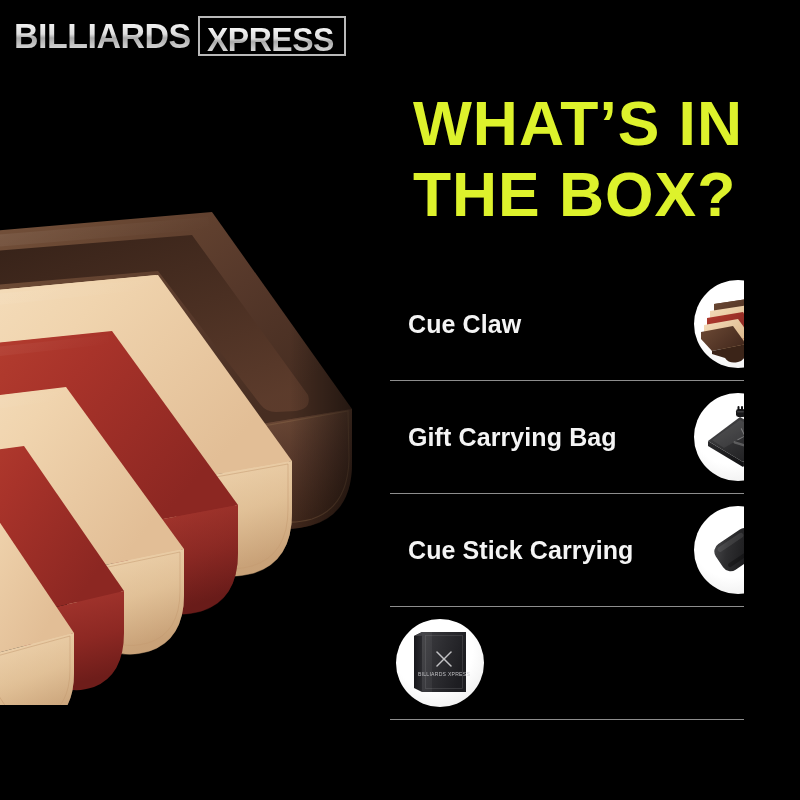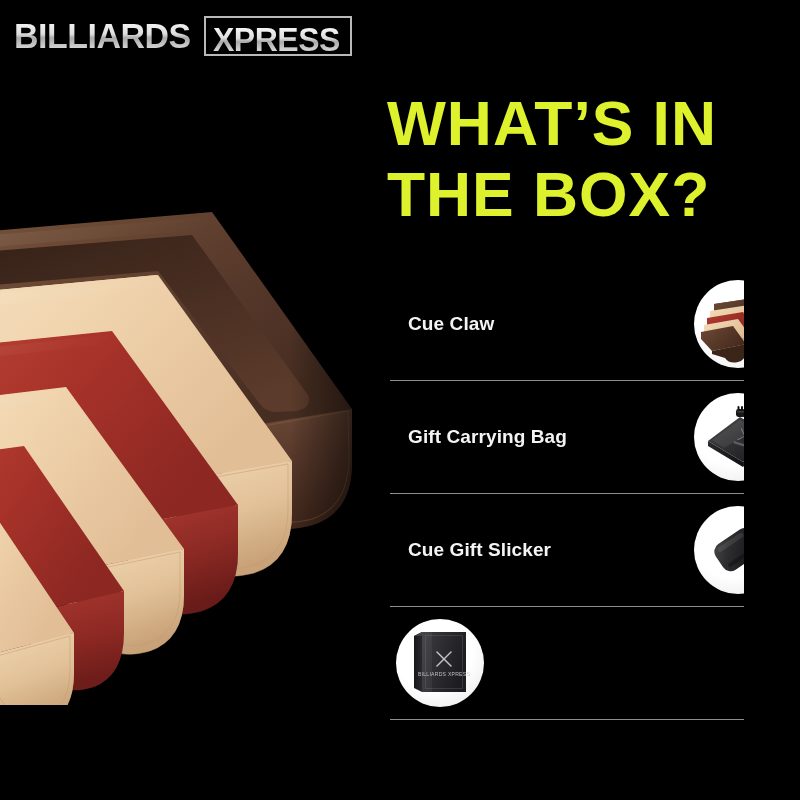--- a/index.html
+++ b/index.html
@@ -39,35 +39,35 @@
     -webkit-background-clip: text;
     background-clip: text;
     -webkit-text-fill-color: transparent;
     transform: scaleX(0.97);
     transform-origin: left center;
     white-space: nowrap;
   }
   #brand-logo .brand-box {
     border: 2px solid #b9b9b9;
     padding: 8px 6px 0 7px;
-    margin-left: 8px;
+    margin-left: 2px;
     display: flex;
     align-items: center;
     height: 40px;
     box-sizing: border-box;
   }
   #brand-logo .brand-box .brand-word {
     font-size: 33px;
     line-height: 34px;
   }
 
   
   #headline {
     position: absolute;
-    left: 387px;
+    left: 413px;
     top: 88px;
     width: 380px;
     z-index: 30;
   }
   #headline .hl-line {
     display: block;
     color: #ddf22c;
     font-family: "Liberation Sans", sans-serif;
     font-weight: 700;
     font-size: 63px;
@@ -101,21 +101,21 @@
     height: 113px;
     box-sizing: border-box;
     border-bottom: 1px solid #8d8d8d;
     display: flex;
     align-items: center;
   }
   .row-label {
     color: #f4f4f4;
     font-family: "Liberation Sans", sans-serif;
     font-weight: 600;
-    font-size: 19px;
+    font-size: 25px;
     letter-spacing: 0.1px;
     padding-left: 18px;
     flex: 1 1 auto;
     white-space: nowrap;
   }
   .row-thumb {
     position: relative;
     flex: 0 0 auto;
     width: 100px;
     height: 100px;
@@ -388,21 +388,21 @@
             </g>
             <g opacity="0.3" transform="translate(52,53) rotate(18)">
               <rect x="-13" y="-1.2" width="26" height="2.4" rx="1" fill="#c9c9c9"></rect>
             </g>
           </svg>
         </span>
       </span>
     </div>
 
     <div class="list-row">
-      <span class="row-label">Cue Gift Slicker</span>
+      <span class="row-label">Cue Stick Carrying</span>
       <span class="row-thumb">
         <span class="thumb-circle">
           <svg class="thumb-art" viewBox="0 0 88 88">
             <defs>
               <linearGradient id="slickG" x1="0" y1="0" x2="1" y2="0.7">
                 <stop offset="0%" stop-color="#4a4a4c"></stop>
                 <stop offset="35%" stop-color="#2e2e30"></stop>
                 <stop offset="100%" stop-color="#131315"></stop>
               </linearGradient>
             </defs>

